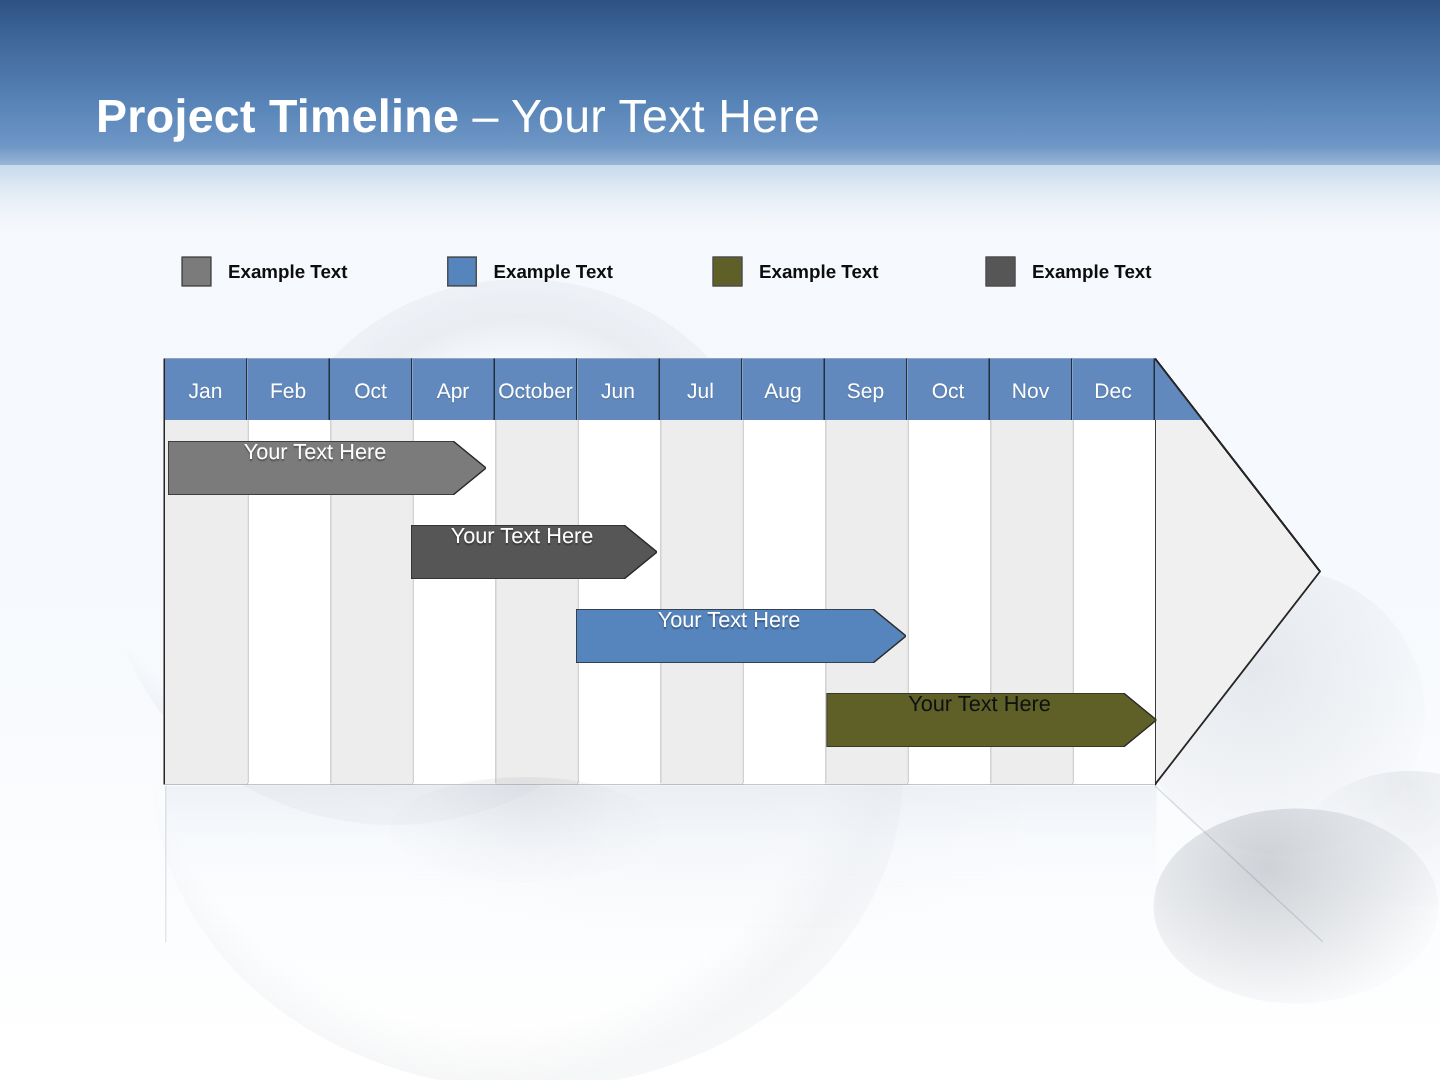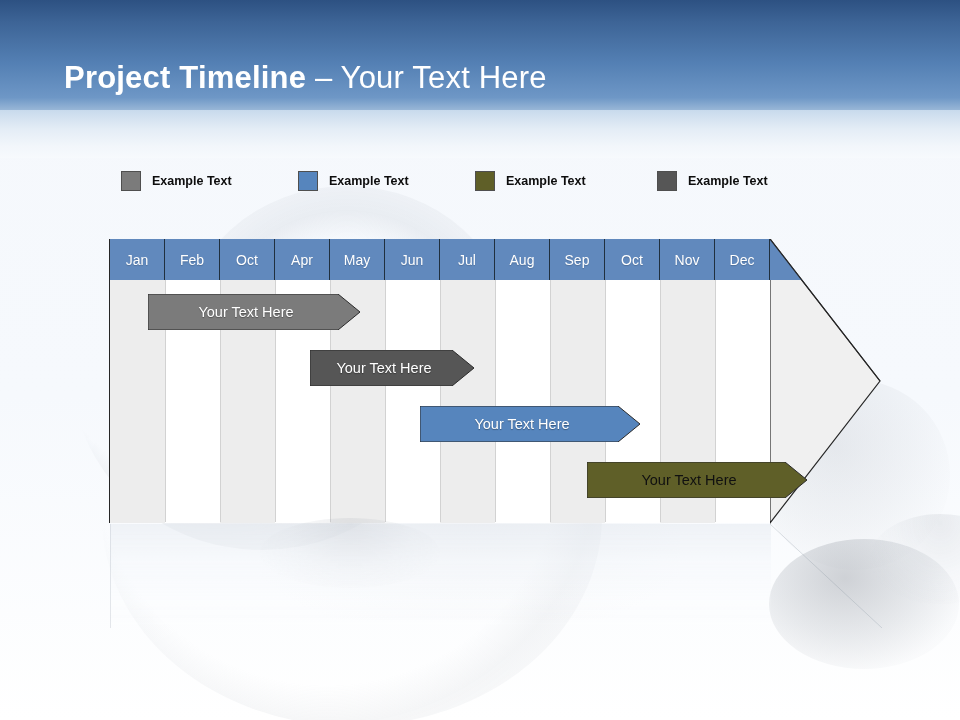--- a/index.html
+++ b/index.html
@@ -238,22 +238,20 @@
       rgba(220,223,228,0.12) 74%,
       rgba(255,255,255,0) 92%);
     pointer-events: none;
   }
 
   
   .bar {
     position: absolute;
     height: 36px;
     display: flex;
-    align-items: center;
-    margin-left: 36px;
   }
   .bar svg { position: absolute; left: 0; top: 0; }
   .bar-label {
     position: relative;
     z-index: 2;
     width: 100%;
     text-align: center;
     font-size: 14.5px;
     padding-right: 16px;
     box-sizing: border-box;
@@ -344,21 +342,21 @@
         <div class="col-sep" style="left: 56px;"></div>
         <div class="col-head" style="left: 56px; text-align: right;">Feb</div>
         <div class="col light" style="left: 111px;"></div>
         <div class="col-sep" style="left: 111px;"></div>
         <div class="col-head" style="left: 111px;">Oct</div>
         <div class="col white" style="left: 166px;"></div>
         <div class="col-sep" style="left: 166px;"></div>
         <div class="col-head" style="left: 166px;">Apr</div>
         <div class="col light" style="left: 221px;"></div>
         <div class="col-sep" style="left: 221px;"></div>
-        <div class="col-head" style="left: 221px;">May</div>
+        <div class="col-head" style="left: 221px;">October</div>
         <div class="col white" style="left: 276px;"></div>
         <div class="col-sep" style="left: 276px;"></div>
         <div class="col-head" style="left: 276px;">Jun</div>
         <div class="col light" style="left: 331px;"></div>
         <div class="col-sep" style="left: 331px;"></div>
         <div class="col-head" style="left: 331px;">Jul</div>
         <div class="col white" style="left: 386px;"></div>
         <div class="col-sep" style="left: 386px;"></div>
         <div class="col-head" style="left: 386px;">Aug</div>
         <div class="col light" style="left: 441px;"></div>

